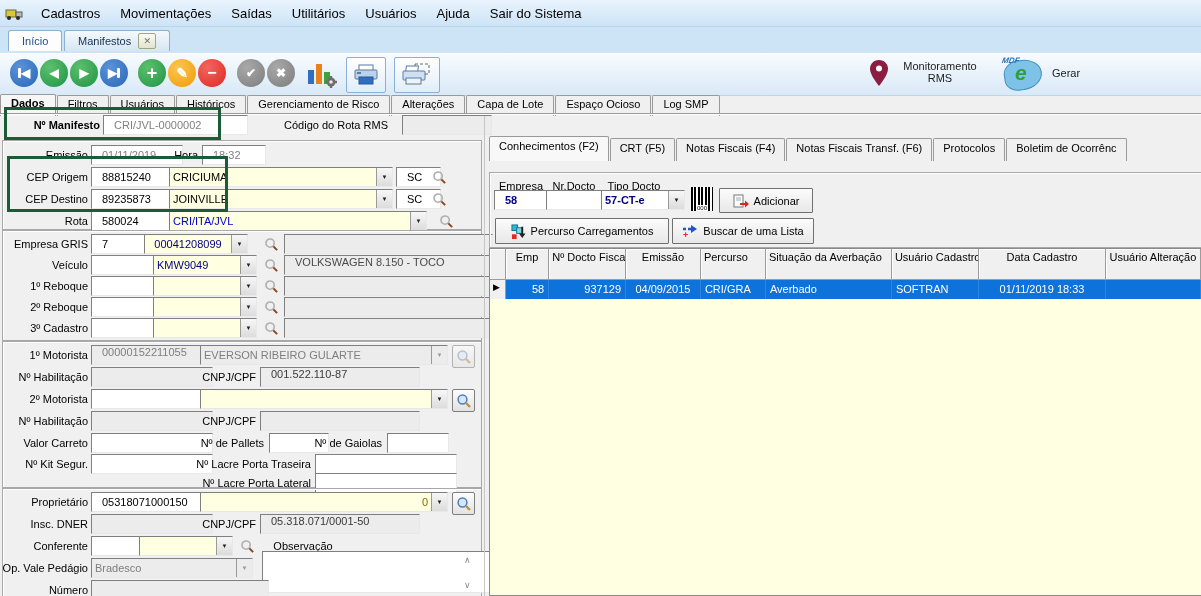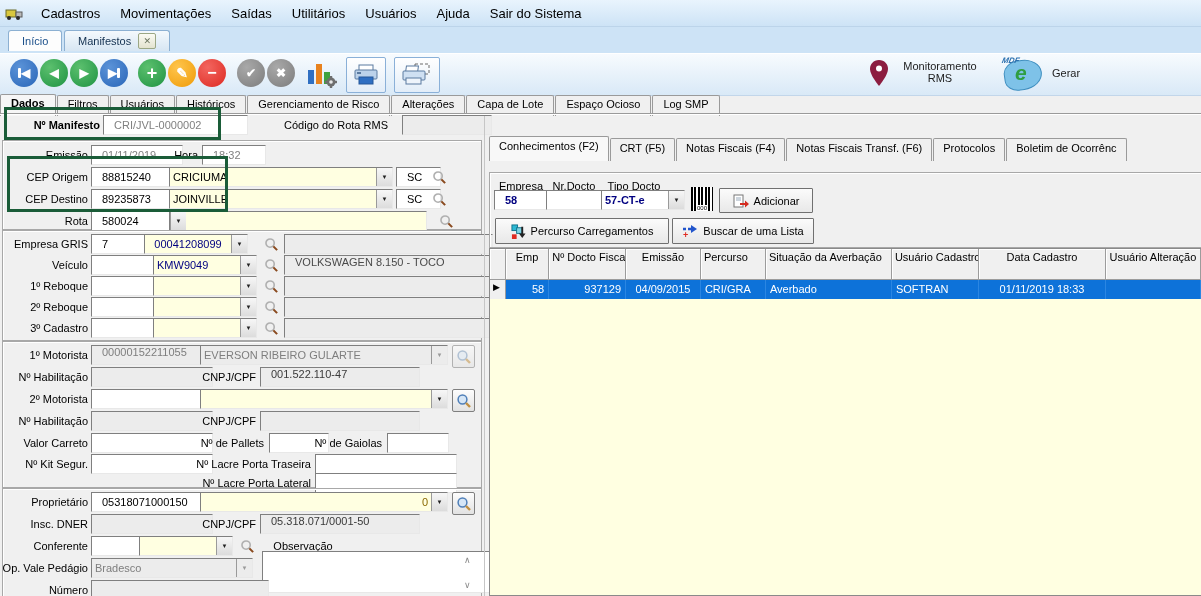--- a/index.html
+++ b/index.html
@@ -253,20 +253,21 @@
 <span class="mg" style="left:430px;top:190px">
   <svg width="15" height="15" viewBox="0 0 16 16">
       <circle cx="6.5" cy="6.5" r="4.4" fill="none" stroke="#b0b0b0" stroke-width="1.7"></circle>
       <line x1="10" y1="10" x2="14" y2="14" stroke="#8a4a1f" stroke-width="2.2"></line>
     </svg>
 </span>
 
 <div class="lbl" style="left:4px;top:212px;width:84px">Rota</div>
 <input class="inp ra" style="left: 91px; top: 211px; width: 70px;" value="580024">
 <div class="combo" style="left:169px;top:211px;width:258px">
+  <span class="cval bluev">CRI/ITA/JVL</span>
   <span class="dd">▼</span>
 </div>
 <span class="mg" style="left:437px;top:212px">
   <svg width="15" height="15" viewBox="0 0 16 16">
       <circle cx="6.5" cy="6.5" r="4.4" fill="none" stroke="#b0b0b0" stroke-width="1.7"></circle>
       <line x1="10" y1="10" x2="14" y2="14" stroke="#8a4a1f" stroke-width="2.2"></line>
     </svg>
 </span>
 
 <div class="gbox" style="left:2px;top:230px;width:478px;height:109px"></div>
@@ -350,21 +351,21 @@
 <span class="mgbtn dis" style="left:452px;top:345px">
   <svg width="16" height="16" viewBox="0 0 16 16">
       <circle cx="6.5" cy="6.5" r="4.4" fill="#dfe9f4" stroke="#7d9bbd" stroke-width="1.5"></circle>
       <line x1="10" y1="10" x2="14" y2="14" stroke="#c09043" stroke-width="2.4"></line>
     </svg>
 </span>
 
 <div class="lbl" style="left:4px;top:368px;width:84px">Nº Habilitação</div>
 <div class="inp dis" style="left:91px;top:367px;width:100px"></div>
 <div class="lbl" style="left:200px;top:368px;width:56px">CNPJ/CPF</div>
-<div class="inp dis" style="left:260px;top:367px;width:138px;color:#3a3a3a">001.522.110-47</div>
+<div class="inp dis" style="left:260px;top:367px;width:138px;color:#3a3a3a">001.522.110-87</div>
 
 <div class="lbl" style="left:4px;top:390px;width:84px">2º Motorista</div>
 <input class="inp" style="left: 91px; top: 389px; width: 100px;">
 <div class="combo" style="left:200px;top:389px;width:248px">
   <span class="cval"></span>
   <span class="dd">▼</span>
 </div>
 <span class="mgbtn" style="left:452px;top:389px">
   <svg width="16" height="16" viewBox="0 0 16 16">
       <circle cx="6.5" cy="6.5" r="4.4" fill="#d6e6f6" stroke="#4f7fb8" stroke-width="1.5"></circle>

